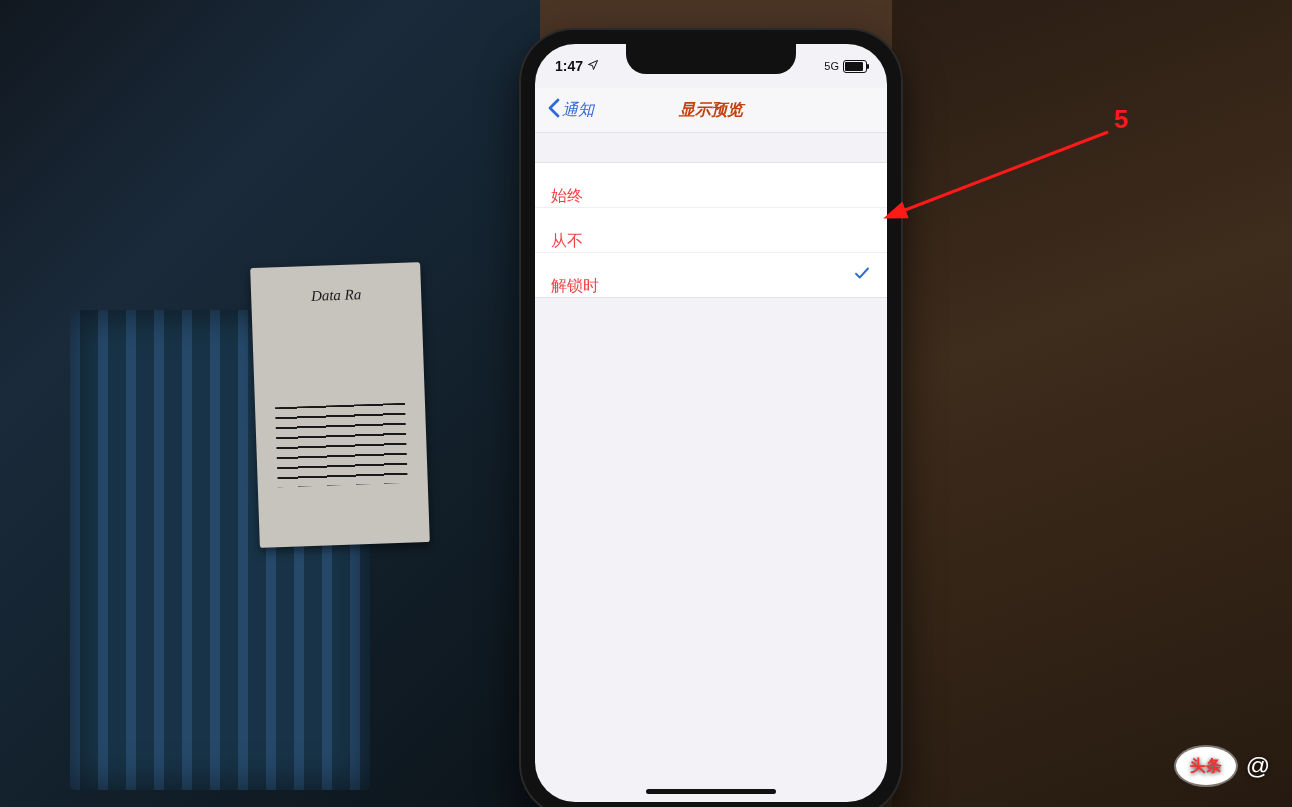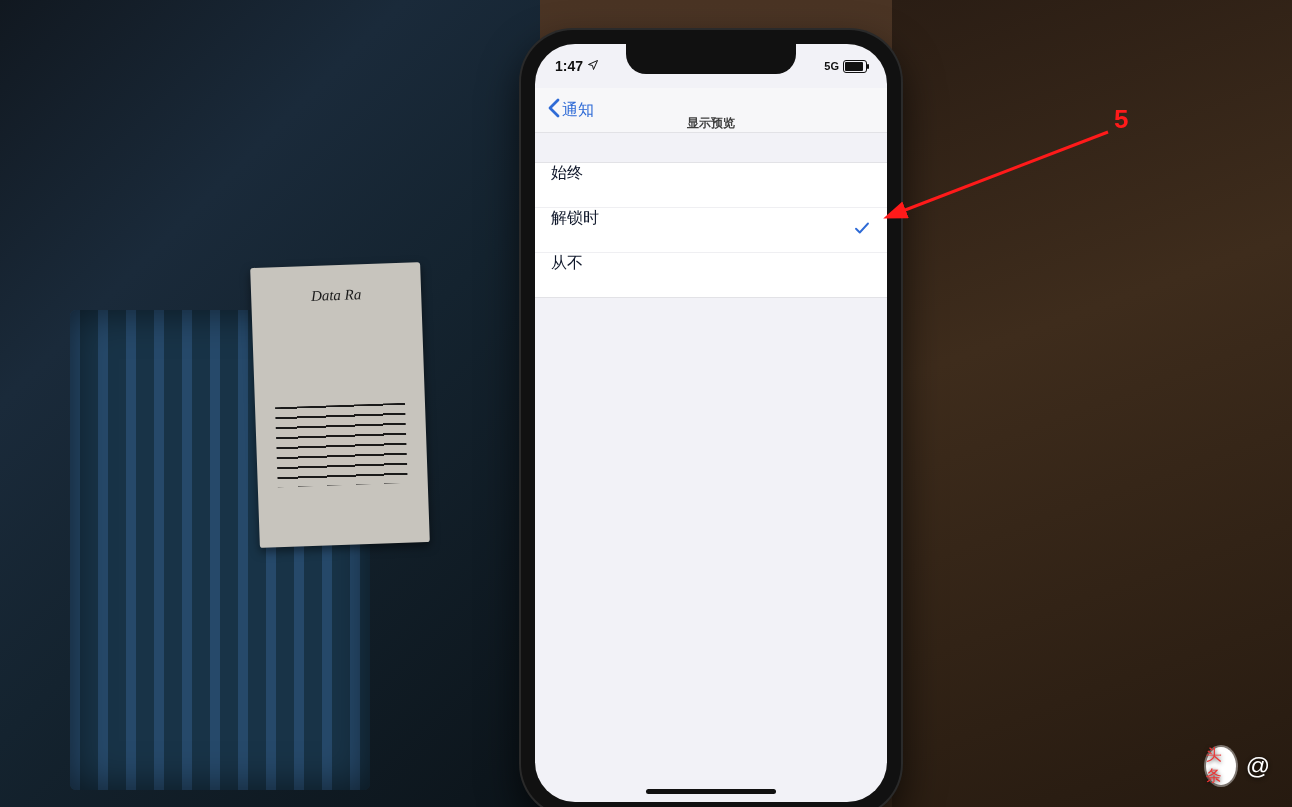--- a/index.html
+++ b/index.html
@@ -31,46 +31,46 @@
     justify-content:space-between;padding:0 20px;font-size:14px;font-weight:600;color:#111;z-index:4;}
   .sb-left{display:flex;align-items:flex-start;gap:4px;}
   .sb-right{display:flex;align-items:center;gap:4px;}
   .loc-icon{display:inline-block;}
   .sig{display:inline-flex;align-items:flex-end;gap:1px;height:10px;}
   .sig i{display:block;width:2.5px;background:#111;border-radius:1px;}
   .sig i:nth-child(1){height:4px;}
   .sig i:nth-child(2){height:6px;}
   .sig i:nth-child(3){height:8px;background:#bdbdbd;}
   .sig i:nth-child(4){height:10px;background:#bdbdbd;}
-  .net{font-size:11px;font-weight:700;margin-left:34px;}
+  .net{font-size:11px;font-weight:400;margin-left:34px;}
   .batt{position:relative;width:22px;height:11px;border:1px solid #111;border-radius:3px;}
   .batt::after{content:"";position:absolute;right:-3px;top:3px;width:2px;height:5px;background:#111;border-radius:1px;}
   .batt i{position:absolute;left:1px;top:1px;bottom:1px;width:80%;background:#111;border-radius:1px;}
   .navbar{position:absolute;top:44px;left:0;right:0;height:44px;background:#f7f7f9;
-    border-bottom:1px solid #e2e2e6;display:flex;align-items:flex-end;justify-content:center;}
+    border-bottom:1px solid #e2e2e6;display:flex;align-items:center;justify-content:center;font-style:italic;}
   .back{position:absolute;left:6px;top:0;bottom:0;display:flex;align-items:center;gap:2px;
     color:#2f6bd6;font-size:16px;padding:0 6px;}
   .chev{display:inline-block;}
-  .title{font-size:12px;font-weight:600;color:#404040;}
+  .title{font-size:16px;font-weight:600;color:#c2410c;}
   .list{position:absolute;top:118px;left:0;right:0;background:#fff;
     border-top:1px solid #e2e2e6;border-bottom:1px solid #e2e2e6;}
-  .row{position:relative;height:44px;display:flex;align-items:flex-start;padding:0 16px;
-    font-size:16px;color:#0f172a;border-bottom:1px solid #efeff2;}
+  .row{position:relative;height:44px;display:flex;align-items:flex-end;padding:0 16px;
+    font-size:16px;color:#ef4444;border-bottom:1px solid #efeff2;}
   .row:last-child{border-bottom:none;}
   .check{position:absolute;right:16px;top:50%;transform:translateY(-50%);color:#2f6bd6;}
   .homebar{position:absolute;bottom:8px;left:50%;transform:translateX(-50%);
     width:130px;height:5px;background:#111;border-radius:3px;}
   
   .anno-num{position:absolute;left:1114px;top:104px;font-size:26px;font-weight:600;color:#ff1a1a;}
   .arrow{position:absolute;left:870px;top:120px;pointer-events:none;}
   
   .wm{position:absolute;right:26px;bottom:22px;display:flex;align-items:center;gap:10px;
     color:#fff;font-size:24px;text-shadow:0 1px 4px rgba(0,0,0,.8);}
-  .wm-badge{width:30px;height:38px;border-radius:50%;background:#fff;color:#e33;
-    display:flex;align-items:center;justify-content:center;font-weight:400;font-size:16px;
+  .wm-badge{width:60px;height:38px;border-radius:50%;background:#fff;color:#e33;
+    display:flex;align-items:center;justify-content:center;font-weight:700;font-size:16px;
     box-shadow:0 0 0 2px rgba(255,255,255,.4);}
   .wm-at{font-weight:400;margin-right:-4px;}
 </style>
 </head>
 <body>
 
 <div class="stage">
   <div class="bg-center"></div>
   <div class="bg-left"></div>
   <div class="bg-right"></div>
@@ -117,29 +117,29 @@
           <span>通知</span>
         </div>
         <div class="title">显示预览</div>
       </div>
 
       <div class="list">
         <div class="row">
           <span>始终</span>
         </div>
         <div class="row">
+          <span>从不</span>
+        </div>
+        <div class="row">
           <span>解锁时</span>
           <span class="check">
             <svg width="18" height="18" viewBox="0 0 24 24">
                 <polyline points="4,13 9,18 20,6" fill="none" stroke="#2f6bd6" stroke-width="2.5" stroke-linecap="round" stroke-linejoin="round"></polyline>
               </svg>
           </span>
-        </div>
-        <div class="row">
-          <span>从不</span>
         </div>
       </div>
 
       <div class="homebar"></div>
     </div>
   </div>
 
   <div class="anno-num">5</div>
   <svg class="arrow" width="260" height="120">
     <defs>

